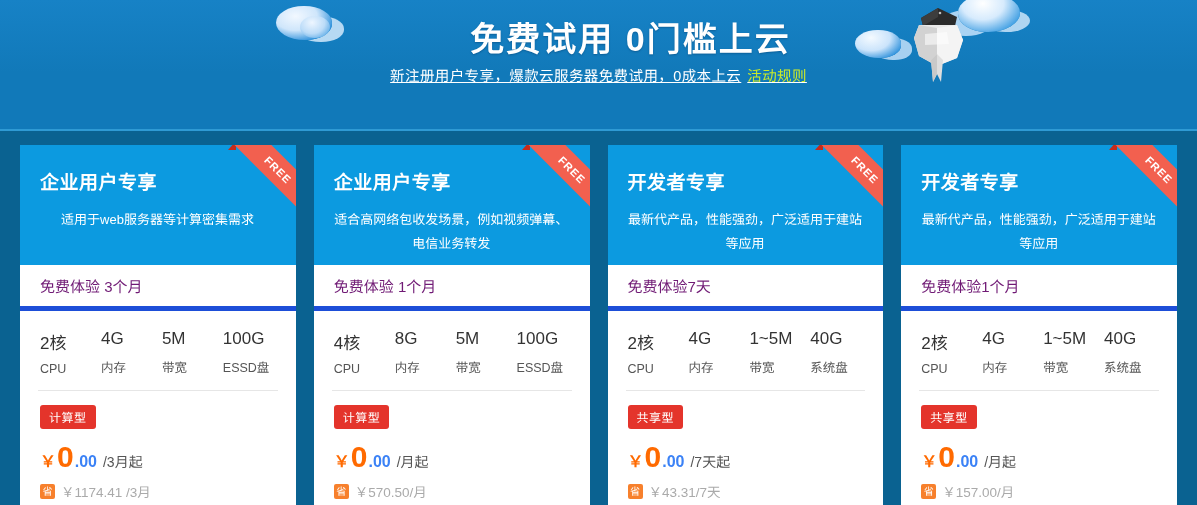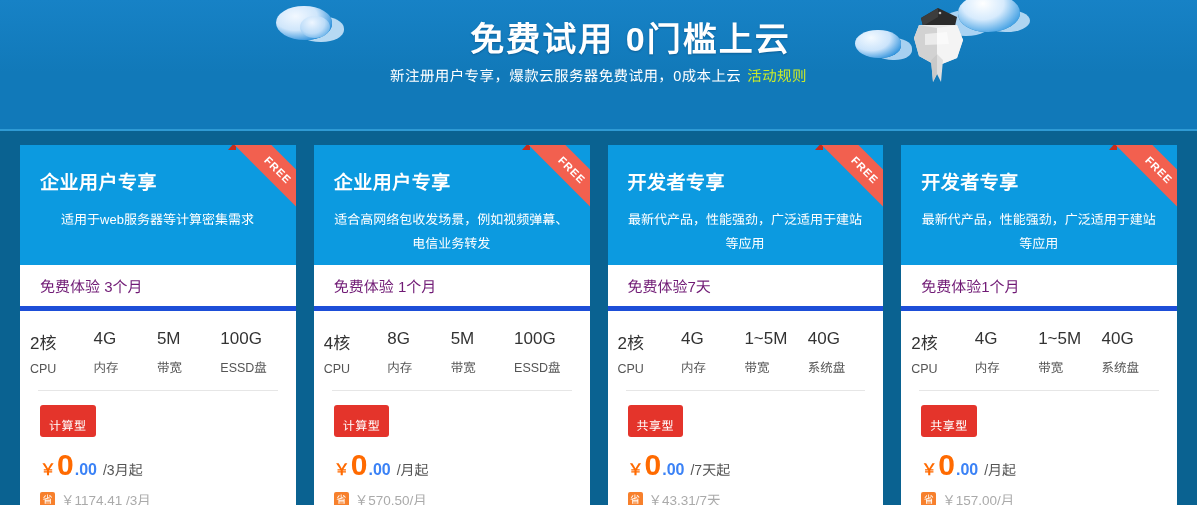--- a/index.html
+++ b/index.html
@@ -21,21 +21,21 @@
     background:#2f9ad4;
   }
   .banner-title{
     position:absolute; left:0; top:12px; width:1197px; text-align:center;
     color:#ffffff; font-size:34px; font-weight:bold; letter-spacing:2px;
     text-shadow:0 1px 2px rgba(0,40,80,.35);
     margin-left:32px;
   }
   .banner-sub{
     position:absolute; left:0; top:64px; width:1197px; text-align:center;
-    color:#ffffff; font-size:14.5px; letter-spacing:.4px;
+    color:#ffffff; font-size:14.5px; letter-spacing:.4px;text-decoration:underline;
   }
   .banner-sub .rule-link{
     color:#c9ea2b; margin-left:6px; cursor:pointer; text-decoration:none;
   }
 
   
   .cloud{ position:absolute; border-radius:50%; pointer-events:none; filter:blur(.6px); }
   .cloud-a{
     left:276px; top:6px; width:56px; height:34px;
     background:radial-gradient(ellipse at 35% 30%, #f2f8ff 0%, #cfe6fb 42%, #2a8fdb 78%, #1c7fc9 100%);
@@ -98,33 +98,33 @@
     position:absolute; left:2px; top:-2px; width:0; height:0;
     border-left:8px solid transparent; border-bottom:9px solid #c62a1a;
     transform:rotate(0deg);
   }
 
   .trial-row{
     height:46px; display:flex; align-items:center; padding:0 20px;
     color:#701a75; font-size:15px; border-bottom:5px solid #1d4ed8;
   }
   .specs{
-    display:flex; padding:18px 16px 14px 6px;
+    display:flex; padding:18px 16px 14px 16px;
   }
   .spec{
     flex:1 1 0; text-align:left; padding-left:4px;
   }
   .spec-val{ color:#333333; font-size:17px; margin-bottom:8px; white-space:nowrap; }
   .spec-lbl{ color:#555555; font-size:12.5px; white-space:nowrap; }
   .divider{ height:1px; background:#e6e6e6; margin:0 18px; }
 
   .price-box{ padding:14px 20px 10px 20px; }
   .type-badge{
     display:inline-block; background:#e4342b; color:#ffffff; font-size:12px;
-    padding:11px 9px 4px 9px; border-radius:3px; letter-spacing:.5px;
+    padding:3px 9px 4px 9px; border-radius:3px; letter-spacing:.5px;
   }
   .price-line{ margin-top:13px; display:flex; align-items:baseline; }
   .yen{ color:#ff6a00; font-size:16px; font-weight:bold; }
   .big{ color:#ff6a00; font-size:30px; font-weight:bold; line-height:1; margin:0 1px; }
   .cents{ color:#3b82f6; font-size:16px; font-weight:bold; }
   .unit{ color:#555555; font-size:14px; margin-left:6px; }
   .old-line{ margin-top:9px; display:flex; align-items:center; }
   .save-badge{
     display:inline-block; background:#f7802c; color:#ffffff; font-size:10px;
     width:15px; height:15px; line-height:15px; text-align:center; border-radius:2px;

